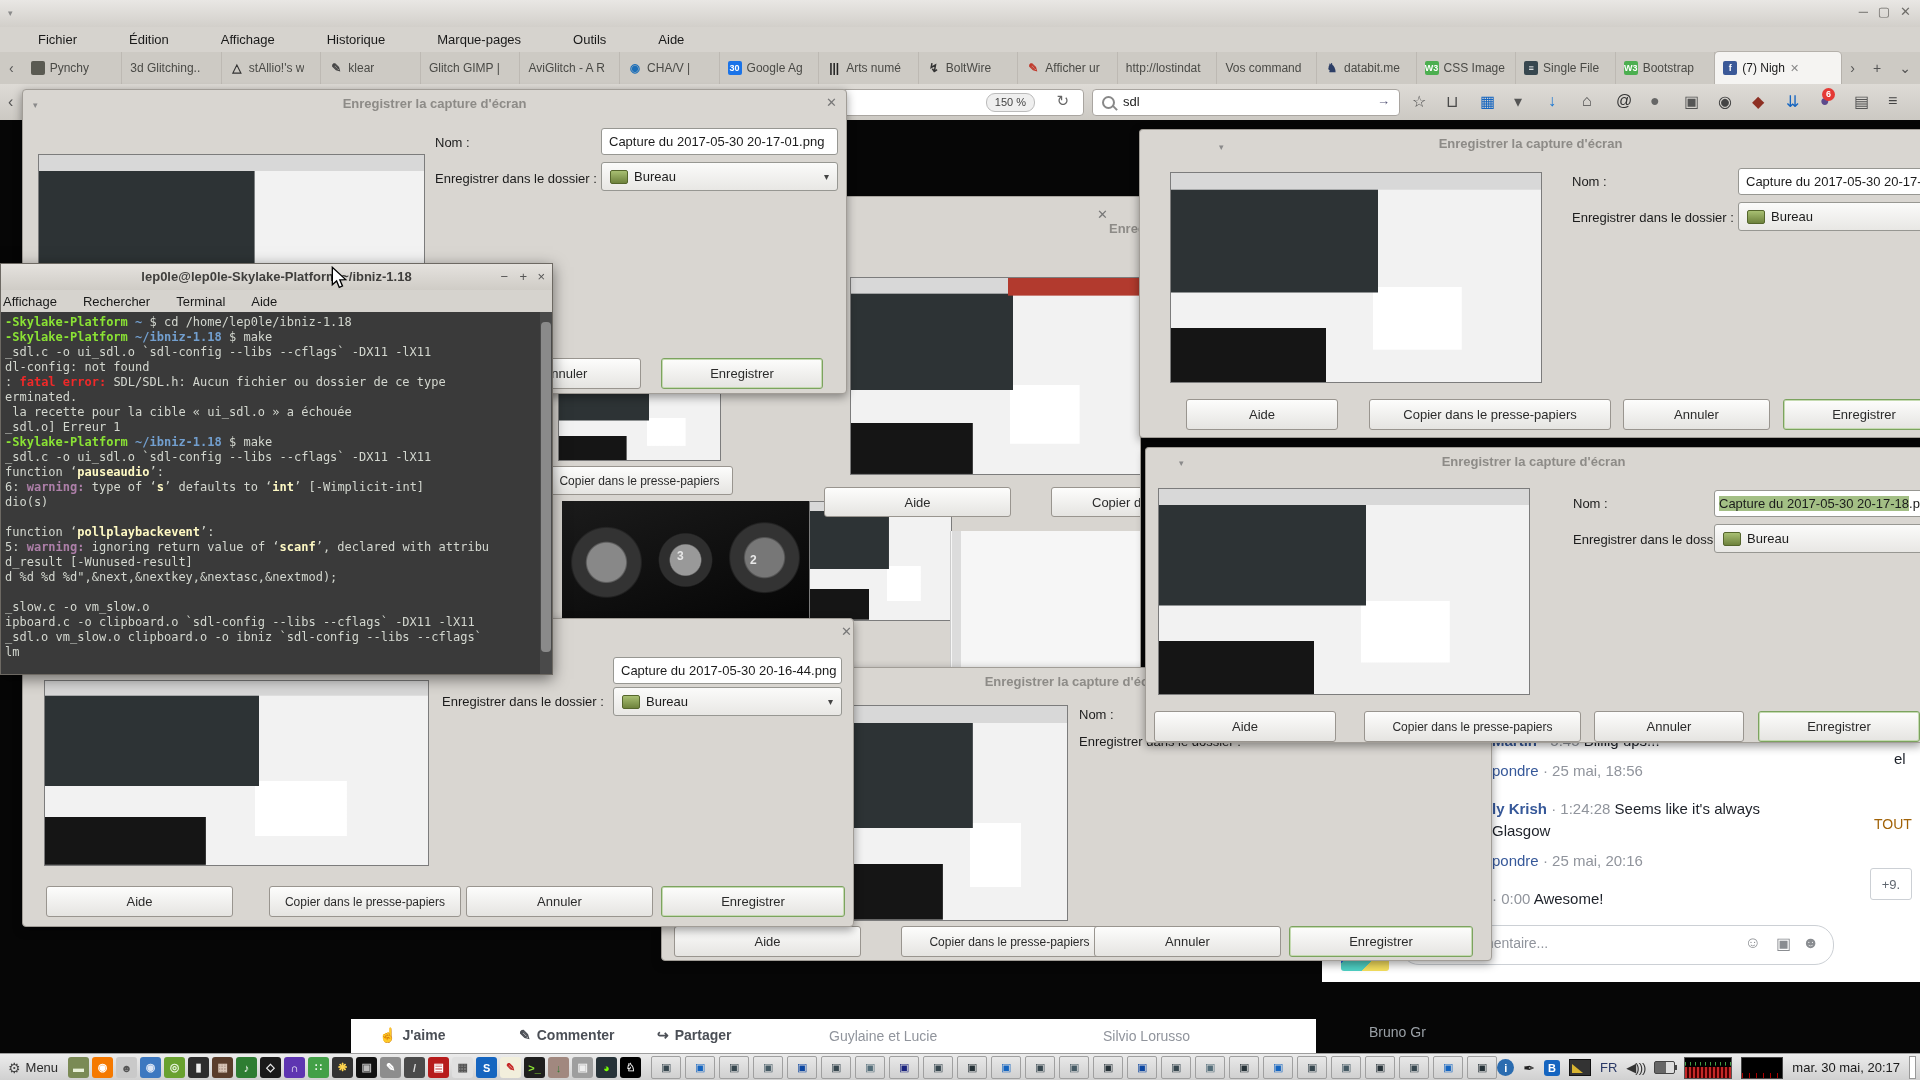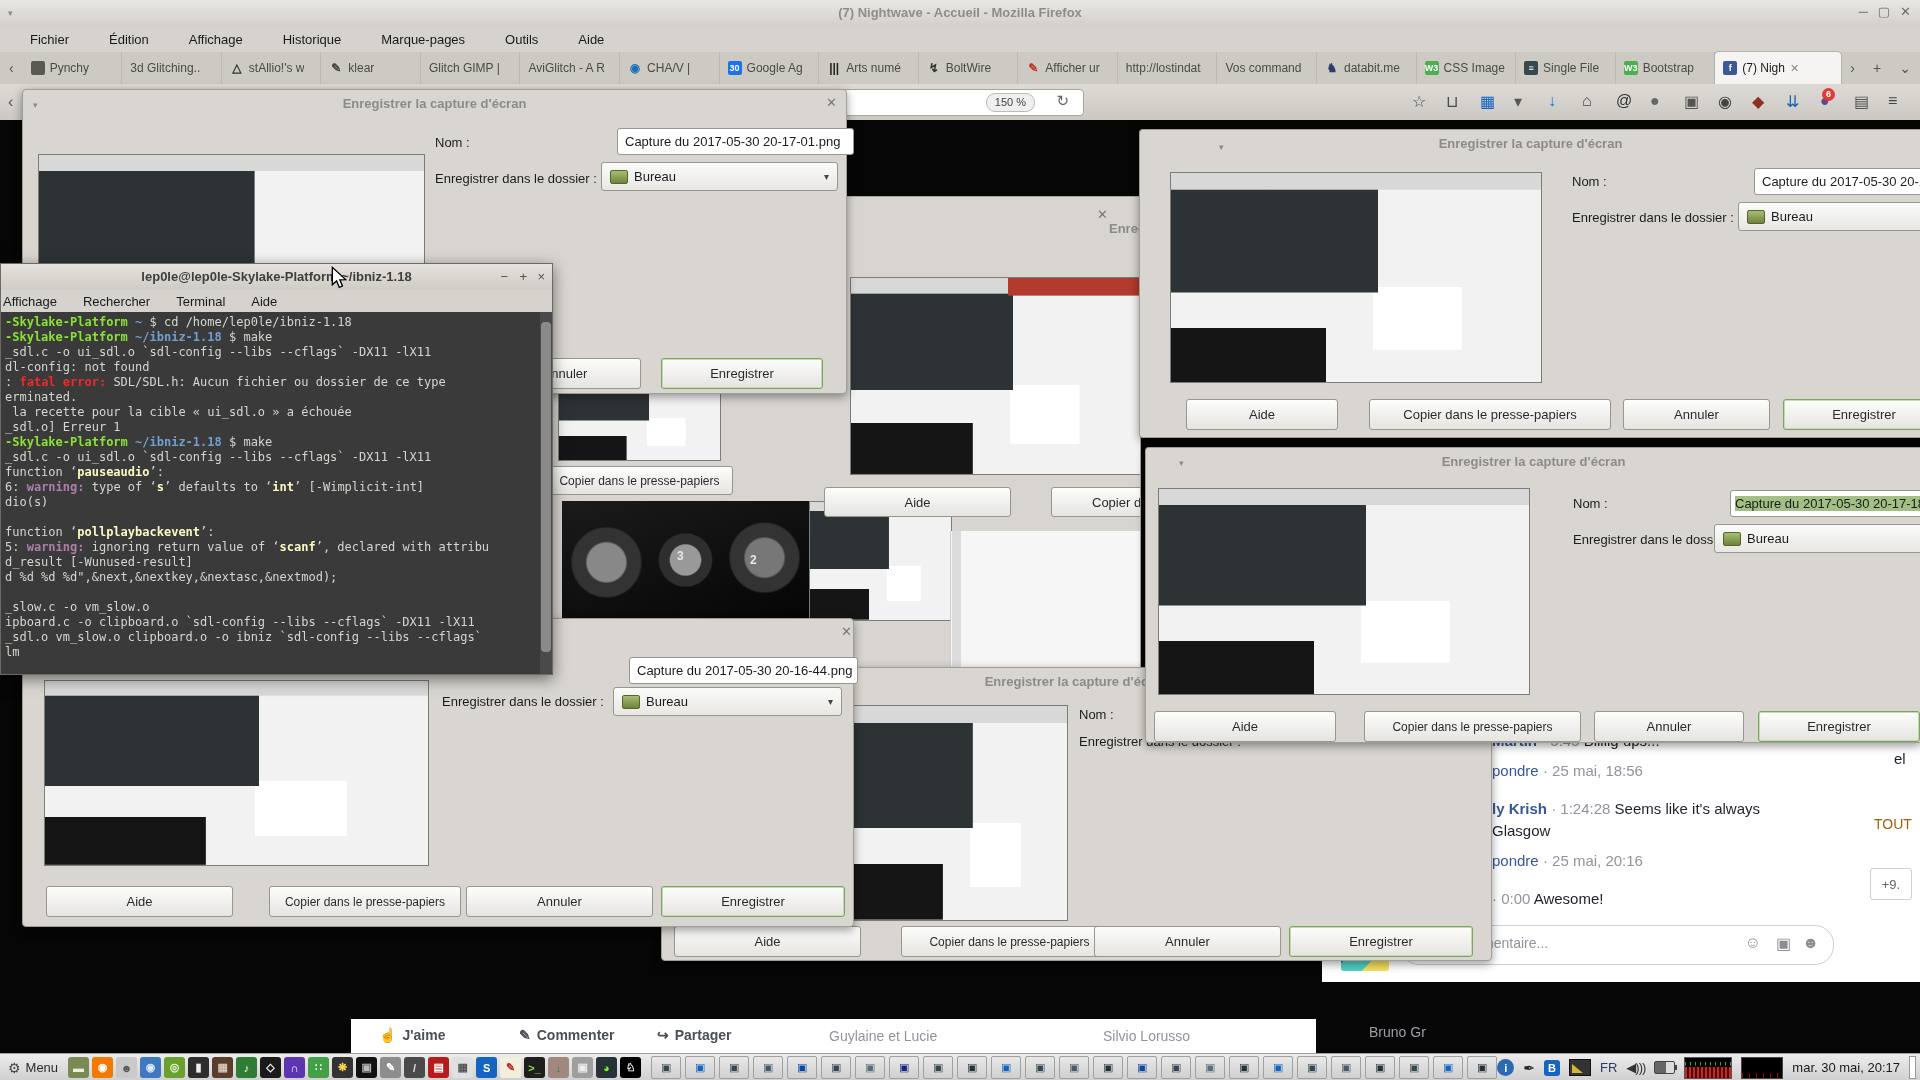--- a/index.html
+++ b/index.html
@@ -5,21 +5,21 @@
   html,body{margin:0;padding:0;background:#222;}
   #screen{position:relative;width:1920px;height:1080px;overflow:hidden;
           font-family:"Liberation Sans",sans-serif;background:#0a0a0a;}
   .abs{position:absolute;}
   
   #titlebar{left:0;top:0;width:1920px;height:27px;background:linear-gradient(#e9e7e4,#d2cfca);
             border-bottom:1px solid #b4b0aa;}
   #fx-title{position:absolute;left:0;right:0;top:5px;text-align:center;font-size:13px;font-weight:bold;color:#8f8d89;}
   .winctl{position:absolute;top:4px;font-size:13px;color:#6e6c68;}
   #menubar{left:0;top:27px;width:1920px;height:25px;background:#d6d3ce;display:flex;align-items:center;
-           gap:40px;padding-left:30px;box-sizing:border-box;}
+           gap:52px;padding-left:38px;box-sizing:border-box;}
   .menu-item{font-size:13px;color:#1a1a1a;}
   #tabbar{left:0;top:52px;width:1920px;height:32px;background:#cdcac4;border-bottom:1px solid #b5b1ab;display:flex;align-items:stretch;}
   .tab{display:flex;align-items:center;gap:5px;padding:0 8px;max-width:96px;min-width:60px;flex:1 1 90px;
        border-right:1px solid #bdb9b3;font-size:12px;color:#4a4a46;overflow:hidden;}
   .tab .tlabel{white-space:nowrap;overflow:hidden;}
   .tab.active{background:#f5f4f2;border-radius:4px 4px 0 0;color:#1a1a1a;max-width:130px;flex:1.3 1 120px;border-right:none;box-shadow:0 0 0 1px #b5b1ab;}
   .fav{width:14px;height:14px;flex:0 0 14px;display:flex;align-items:center;justify-content:center;
        font-size:9px;font-weight:bold;border-radius:2px;}
   .tabctl{display:flex;align-items:center;padding:0 9px;font-size:14px;color:#555;}
   #navbar{left:0;top:84px;width:1920px;height:36px;background:linear-gradient(#dedbd6,#ccc9c3);border-bottom:1px solid #b0aca6;}
@@ -65,21 +65,21 @@
   .ab-item{position:absolute;top:8px;font-size:14px;font-weight:bold;color:#4b4f56;display:flex;gap:6px;align-items:center;}
   .ab-name{position:absolute;top:9px;font-size:14px;color:#90949c;font-weight:normal;}
   #bruno{position:absolute;left:1369px;top:904px;font-size:14px;color:#9aa0a6;}
   
   .dlg{position:absolute;background:#d9d6d1;border:1px solid #a19d97;border-radius:4px;box-shadow:0 3px 10px rgba(0,0,0,.4);}
   .dlg-title{position:absolute;top:6px;left:0;right:0;text-align:center;font-weight:bold;font-size:13px;color:#8d8b87;white-space:nowrap;}
   .dlg-close{position:absolute;top:5px;font-size:13px;color:#777;}
   .dlg-tri{position:absolute;font-size:9px;color:#8a8a8a;}
   .dlg-label{position:absolute;font-size:13px;color:#1c1c1c;white-space:nowrap;}
   .dlg-input{position:absolute;height:25px;background:#fff;border:1px solid #979792;border-radius:3px;
-             font-size:13px;color:#1c1c1c;display:flex;align-items:center;padding:0 7px;white-space:nowrap;overflow:hidden;margin-left:16px;}
+             font-size:13px;color:#1c1c1c;display:flex;align-items:center;padding:0 7px;white-space:nowrap;overflow:hidden;}
   .sel{background:#a3bf85;}
   .dlg-drop{position:absolute;height:27px;background:linear-gradient(#fbfbfa,#e8e7e4);border:1px solid #979792;border-radius:3px;
             display:flex;align-items:center;gap:6px;padding:0 8px;font-size:13px;color:#1c1c1c;}
   .folder-ic{width:16px;height:12px;background:linear-gradient(#a8bf72,#6e823c);border:1px solid #55662c;border-radius:2px;}
   .drop-caret{margin-left:auto;font-size:10px;color:#444;}
   .gbtn{position:absolute;height:29px;display:flex;align-items:center;justify-content:center;
         background:linear-gradient(#fdfdfc,#e5e4e1);border:1px solid #99958f;border-radius:3px;
         font-size:13px;color:#2b2b2b;white-space:nowrap;overflow:hidden;}
   .gbtn.default{border-color:#7ca35f;box-shadow:inset 0 0 0 1px #c4dab0;}
   
@@ -160,21 +160,20 @@
   .gear{font-size:14px;color:#444;}
   #cursor{position:absolute;left:330px;top:266px;z-index:50;}
 </style>
 </head>
 <body>
 
 <div id="screen">
 
   <div class="abs" id="titlebar">
     <span class="dlg-tri" style="left:8px;top:8px;">▾</span>
-    <div id="fx-title">(7) Nightwave - Accueil - Mozilla Firefox</div>
     <span class="winctl" style="right:52px;">─</span>
     <span class="winctl" style="right:30px;">▢</span>
     <span class="winctl" style="right:9px;">✕</span>
   </div>
 
   <div class="abs" id="menubar">
       <span class="menu-item">Fichier</span>
       <span class="menu-item">Édition</span>
       <span class="menu-item">Affichage</span>
       <span class="menu-item">Historique</span>
@@ -256,20 +255,25 @@
       <span class="tabctl">›</span>
       <span class="tabctl">+</span>
       <span class="tabctl">⌄</span>
     </div>
 
   <div class="abs" id="navbar">
     <span id="back-chev">‹</span>
     <div id="urlbar">
       <span id="zoom-pill">150 %</span>
       <span id="reload">↻</span>
+    </div>
+    <div id="searchbar">
+      <span id="search-glass"></span>
+      <span id="search-text">sdl</span>
+      <span id="search-go">→</span>
     </div>
     <span id="nav-icons"><span class="nav-ic" style="left: 1412px; color: rgb(74, 74, 74);">☆</span><span class="nav-ic" style="left: 1446px; color: rgb(74, 74, 74);">⊔</span><span class="nav-ic" style="left: 1480px; color: rgb(21, 101, 192);">▦</span><span class="nav-ic" style="left: 1514px; color: rgb(85, 85, 85);">▾</span><span class="nav-ic" style="left: 1548px; color: rgb(25, 118, 210);">↓</span><span class="nav-ic" style="left: 1582px; color: rgb(74, 74, 74);">⌂</span><span class="nav-ic" style="left: 1616px; color: rgb(51, 51, 51);">@</span><span class="nav-ic" style="left: 1650px; color: rgb(102, 102, 102);">●</span><span class="nav-ic" style="left: 1684px; color: rgb(85, 85, 85);">▣</span><span class="nav-ic" style="left: 1718px; color: rgb(68, 68, 68);">◉</span><span class="nav-ic" style="left: 1752px; color: rgb(141, 47, 35);">◆</span><span class="nav-ic" style="left: 1786px; color: rgb(21, 101, 192);">⇊</span><span class="nav-ic" style="left: 1820px; color: rgb(92, 74, 140);">●</span><span class="nav-ic" style="left: 1854px; color: rgb(85, 85, 85);">▤</span><span class="nav-ic" style="left: 1888px; color: rgb(68, 68, 68);">≡</span></span>
     <span id="ghost-badge">6</span>
   </div>
 
   <div class="abs" id="bmbar">
       <span class="bm-item">
         <span>eFrag:glitch</span>
       </span>
       <span class="bm-item">

